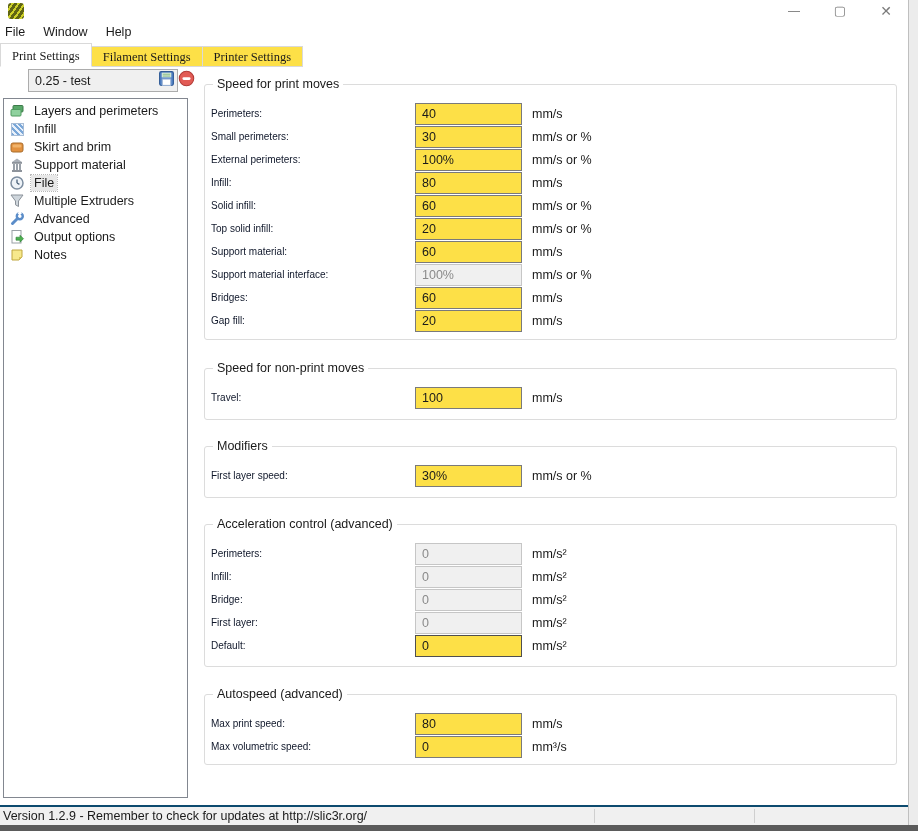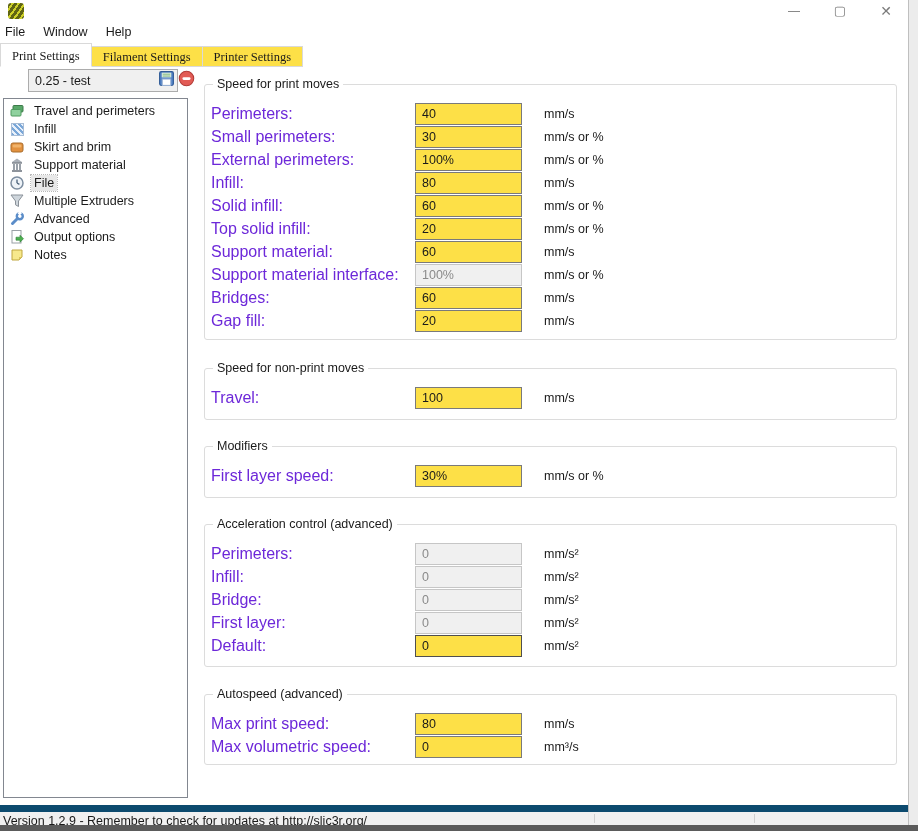--- a/index.html
+++ b/index.html
@@ -42,30 +42,30 @@
   .tlabel { padding: 0 3px; line-height: 16px; }
   .tree-item.selected .tlabel { background: #e8e8e8; outline: 1px dotted #b9b9b9; }
   .infill-swatch { width: 13px; height: 13px; border: 1px solid #a8bdd6;
     background: repeating-linear-gradient(45deg, #7aa7d8 0 2px, #e8f0fa 2px 4px); }
 
   
   .group { position: absolute; left: 204px; width: 693px; border: 1px solid #dcdcdc; border-radius: 3px;
     background: #fff; padding-top: 17px; }
   .gtitle { position: absolute; top: -8px; left: 8px; background: #fff; padding: 0 4px; font-size: 12.5px; color: #1a1a1a; }
   .row { display: flex; align-items: center; height: 23px; padding-left: 6px; }
-  .flabel { width: 204px; font-size: 16px; color: #6d28d9; }
+  .flabel { width: 204px; font-size: 10px; color: #0f172a; }
   .finput { width: 107px; height: 22px; border: 1px solid #7a7a7a; background: #fde047; font-family: "Liberation Sans", sans-serif;
     font-size: 12.5px; padding: 0 6px; color: #1a1a1a; }
   .finput.dis { background: #f0f0f0; border-color: #c6c6c6; color: #8a8a8a; }
   .finput.focused { border: 1px solid #4f4f4f; }
-  .funit { margin-left: 22px; font-size: 12.5px; color: #1a1a1a; text-align: right; }
+  .funit { margin-left: 10px; font-size: 12.5px; color: #1a1a1a; text-align: right; }
 
   
   .statusbar { position: absolute; left: 0; top: 805px; width: 918px; height: 20px; background: #f0f0f0;
-    border-top: 7px solid #0c4a6e; font-size: 12.5px; color: #1a1a1a; line-height: 19px; padding-left: 3px; }
+    border-top: 2px solid #0c4a6e; font-size: 12.5px; color: #1a1a1a; line-height: 19px; padding-left: 3px; }
   .sb-sep { position: absolute; top: 2px; bottom: 2px; width: 1px; background: #cfcfcf; }
   .taskbar-strip { position: absolute; left: 0; top: 825px; width: 918px; height: 6px; background: #5b5b5b; }
   .right-strip { position: absolute; left: 908px; top: 0; width: 10px; height: 825px; background: #ececec; border-left: 1px solid #bfbfbf; }
 </style>
 </head>
 <body>
 
 <div class="window">
 
   <div class="titlebar">
@@ -119,21 +119,21 @@
   </div>
 
   <div class="tree">
     <div class="tree-item">
       <span class="ticon">
         <svg width="16" height="16" viewBox="0 0 16 16">
           <rect x="4" y="2.5" width="10" height="6.5" rx="1" fill="#59a869" stroke="#3c7a4a"></rect>
           <rect x="2" y="6.5" width="10" height="6.5" rx="1" fill="#8fd19e" stroke="#4e9a5e"></rect>
         </svg>
       </span>
-      <span class="tlabel">Travel and perimeters</span>
+      <span class="tlabel">Layers and perimeters</span>
     </div>
     <div class="tree-item">
       <span class="ticon">
           <span class="infill-swatch"></span>
         </span>
       <span class="tlabel">Infill</span>
     </div>
     <div class="tree-item">
       <span class="ticon">
         <svg width="16" height="16" viewBox="0 0 16 16">

